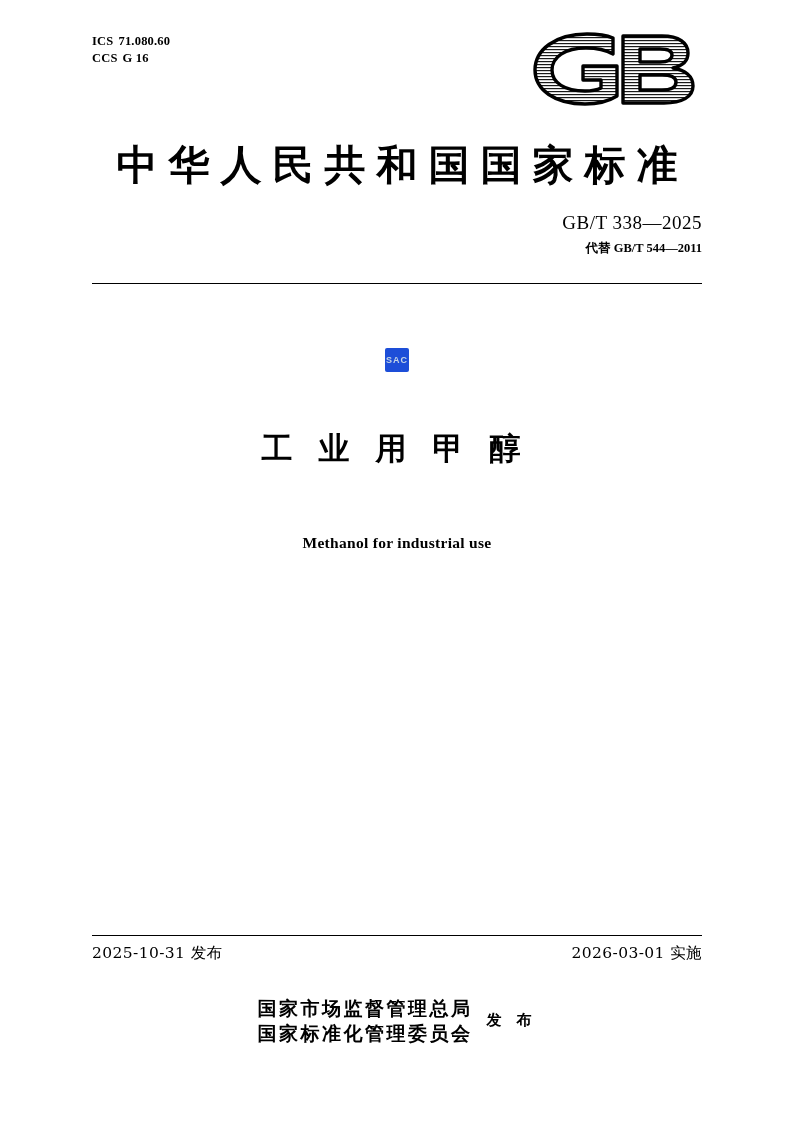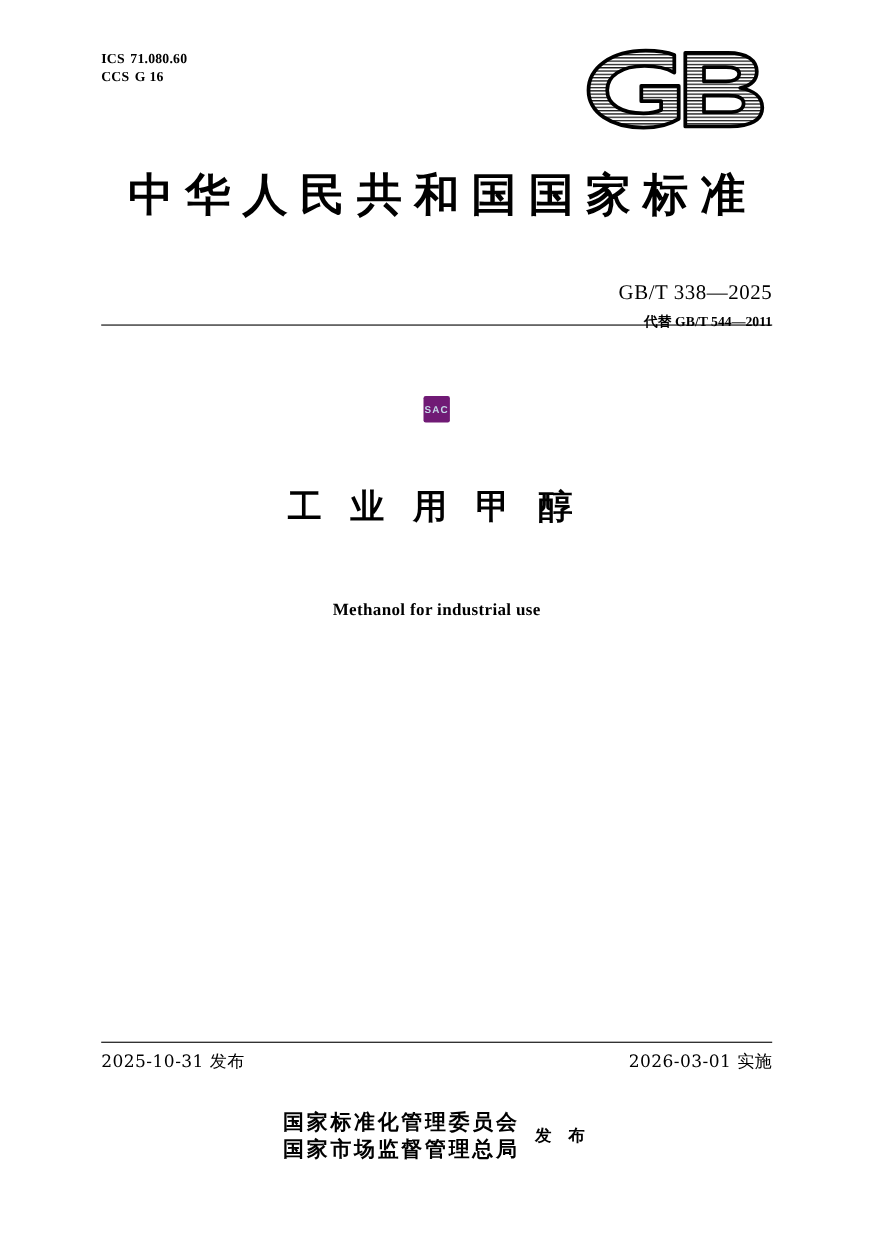--- a/index.html
+++ b/index.html
@@ -11,21 +11,21 @@
     width: 794px;
     height: 1123px;
     position: relative;
     font-family: "Liberation Serif", serif;
     color: #000000;
     overflow: hidden;
   }
 
   .page {
     position: absolute;
-    left: 0; top: 12px;
+    left: 0; top: 0;
     width: 794px;
     height: 884px;
   }
 
   
   .ics-block {
     position: absolute;
     left: 92px;
     top: 33px;
     font-family: "Liberation Serif", serif;
@@ -67,21 +67,20 @@
     position: absolute;
     right: 92px;
     top: 212px;
     text-align: right;
     font-family: "Liberation Serif", serif;
   }
   .std-no .num {
     font-size: 19px;
     letter-spacing: 0.5px;
     white-space: nowrap;
-    margin-top: 32px;
   }
   .std-no .replaces {
     font-size: 12.5px;
     font-weight: bold;
     margin-top: 6px;
     white-space: nowrap;
   }
 
   
   .rule-top {
@@ -109,21 +108,21 @@
     font-size: 13px;
     font-weight: bold;
     letter-spacing: 1px;
     font-family: "Liberation Sans", sans-serif;
   }
   .watermark .wm-box {
     display: inline-block;
     width: 24px;
     height: 24px;
     line-height: 24px;
-    background: #701a75;
+    background: #1d4ed8;
     color: #c3d4e6;
     font-size: 9px;
     border-radius: 2px;
   }
 
   
   .doc-title-cn {
     position: absolute;
     left: 0; right: 0;
     top: 428px;
@@ -262,18 +261,18 @@
 
   <div class="rule-bottom"></div>
 
   <div class="dates">
     <div class="issue">2025-10-31 发布</div>
     <div class="impl">2026-03-01 实施</div>
   </div>
 
   <div class="issuers">
     <div class="stack">
+      <div>国家市场监督管理总局</div>
       <div>国家标准化管理委员会</div>
-      <div>国家市场监督管理总局</div>
     </div><div class="publish">发 布</div>
   </div>
 
 </div>
 
 </body></html>

